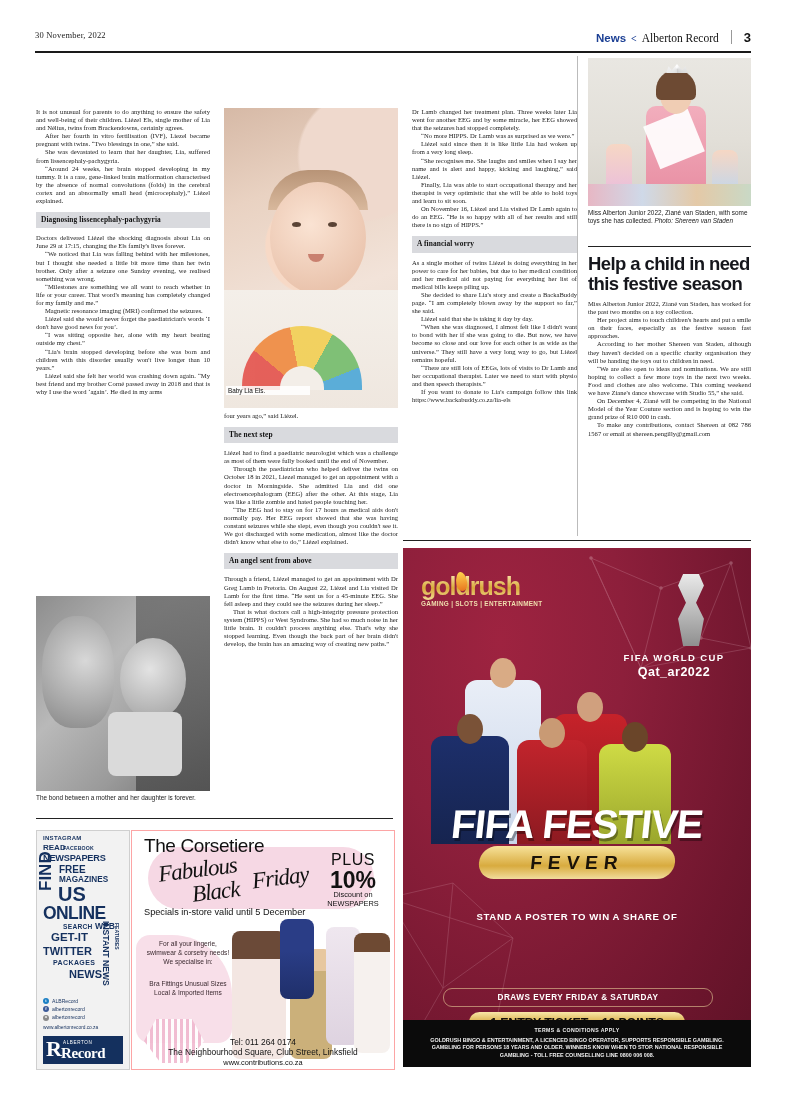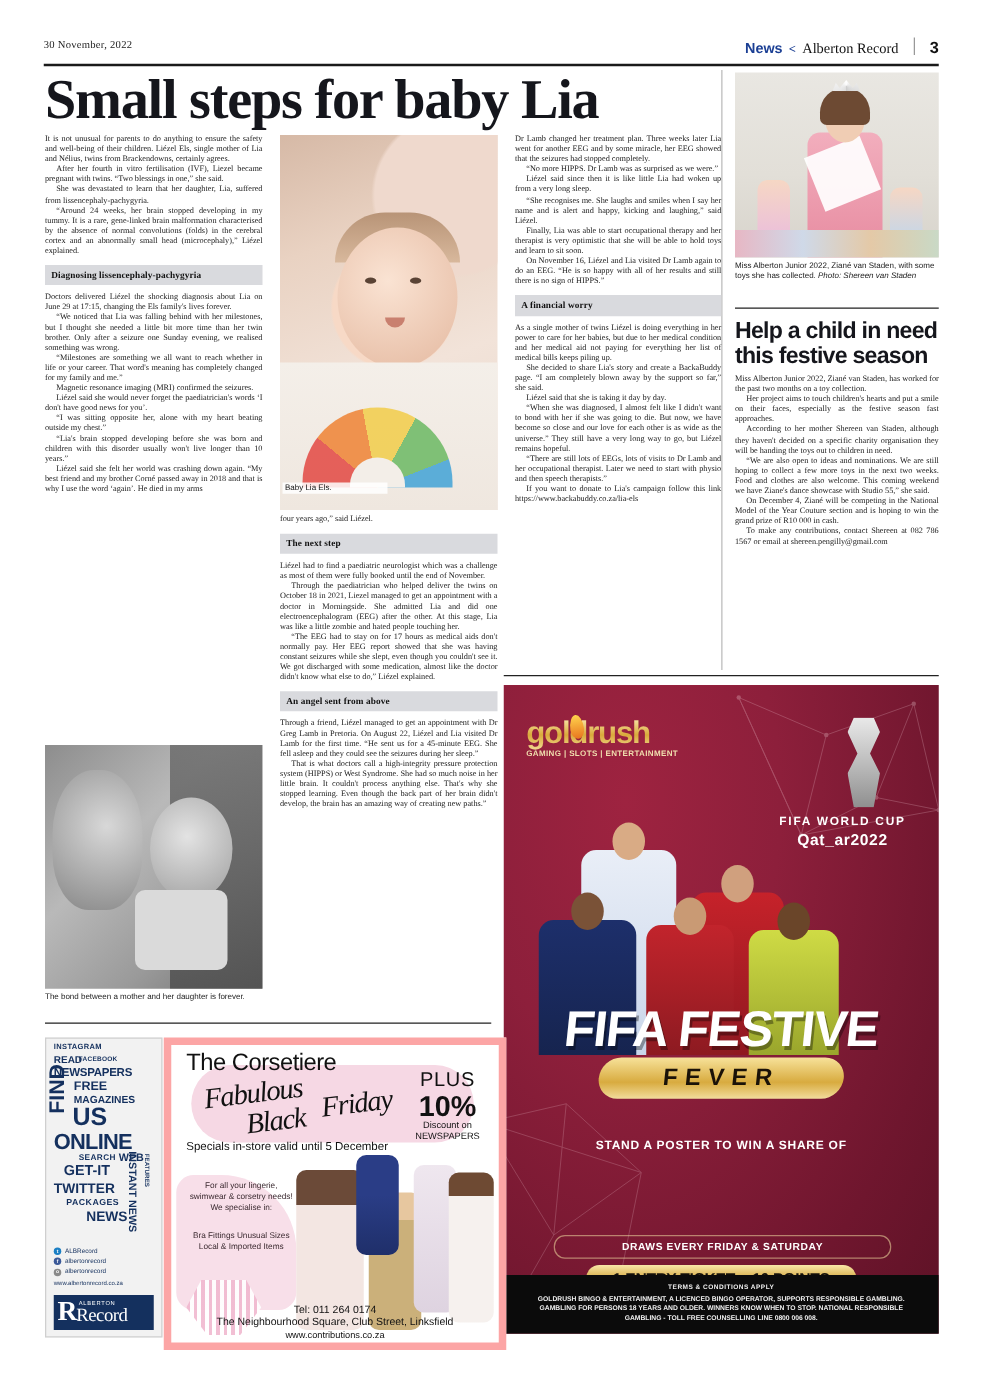--- a/index.html
+++ b/index.html
@@ -187,25 +187,25 @@
   .rec-socials .row{display:flex;align-items:center;gap:3px;}
   .rec-socials .dot{width:6px;height:6px;border-radius:50%;background:#1b7fc4;
       color:#fff;font-size:4px;display:flex;align-items:center;justify-content:center;font-weight:bold;}
   .rec-url{margin-top:2px;font-size:4.8px;color:#14305e;}
   .rec-logo{position:absolute;left:6px;top:205px;width:80px;height:28px;background:#14305e;}
   .rec-logo .big{position:absolute;left:3px;top:2px;font-family:"Liberation Serif",serif;
       font-weight:bold;font-size:22px;color:#fff;line-height:22px;}
   .rec-logo .sm{position:absolute;left:20px;top:4px;font-family:"Liberation Sans",sans-serif;
       font-size:4.6px;letter-spacing:.6px;color:#fff;}
   .rec-logo .wd{position:absolute;left:18px;top:9px;font-family:"Liberation Serif",serif;
-      font-weight:normal;font-size:15px;color:#fff;letter-spacing:-.4px;}
+      font-weight:bold;font-size:15px;color:#fff;letter-spacing:-.4px;}
 
   
   #ad-corsetiere{position:absolute;left:131px;top:830px;width:262px;height:238px;
-      background:#ffffff;border:6px solid #fca5a5;overflow:hidden;}
+      background:#ffffff;border:1px solid #fca5a5;overflow:hidden;}
   .cor-blob{position:absolute;left:16px;top:16px;width:226px;height:62px;border-radius:60px;
       background:#f6d8e4;}
   .cor-blob2{position:absolute;left:4px;top:104px;width:96px;height:108px;border-radius:14px 60px 14px 14px;
       background:#f8dfe9;}
   .cor-title{position:absolute;left:12px;top:4px;font-family:"Liberation Sans",sans-serif;
       font-size:19px;font-weight:normal;color:#111;letter-spacing:-.4px;}
   .cor-script1{position:absolute;left:26px;top:26px;font-family:"Liberation Serif",serif;
       font-style:italic;font-size:23px;color:#111;transform:rotate(-7deg);letter-spacing:-1px;}
   .cor-script2{position:absolute;left:120px;top:34px;font-family:"Liberation Serif",serif;
       font-style:italic;font-size:23px;color:#111;transform:rotate(-7deg);letter-spacing:-1px;}
@@ -243,21 +243,20 @@
     <div class="mh-right">
       <span class="mh-news">News</span>
       <span class="mh-arrow">&lt;</span>
       <span class="mh-title">Alberton Record</span>
       <span class="mh-sep"></span>
       <span class="mh-page">3</span>
     </div>
   </div>
   <div class="mh-rule"></div>
 
-  <div class="headline">Small steps for baby Lia</div>
 
   <div class="vrule" style="left:577px;top:56px;height:480px;"></div>
 
   <div class="col" id="col1">
     <p class="first">It is not unusual for parents to do anything to ensure the safety and well-being of their children. Liézel Els, single mother of Lia and Nélius, twins from Brackendowns, certainly agrees.</p>
     <p>After her fourth in vitro fertilisation (IVF), Liezel became pregnant with twins. “Two blessings in one,” she said.</p>
     <p>She was devastated to learn that her daughter, Lia, suffered from lissencephaly-pachygyria.</p>
     <p>“Around 24 weeks, her brain stopped developing in my tummy. It is a rare, gene-linked brain malformation characterised by the absence of normal convolutions (folds) in the cerebral cortex and an abnormally small head (microcephaly),” Liézel explained.</p>
     <div class="subhead">Diagnosing lissencephaly-pachygyria</div>
     <p class="first">Doctors delivered Liézel the shocking diagnosis about Lia on June 29 at 17:15, changing the Els family's lives forever.</p>

